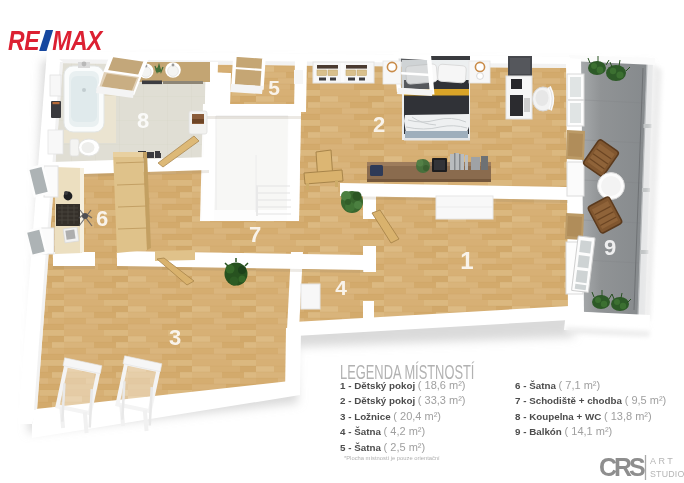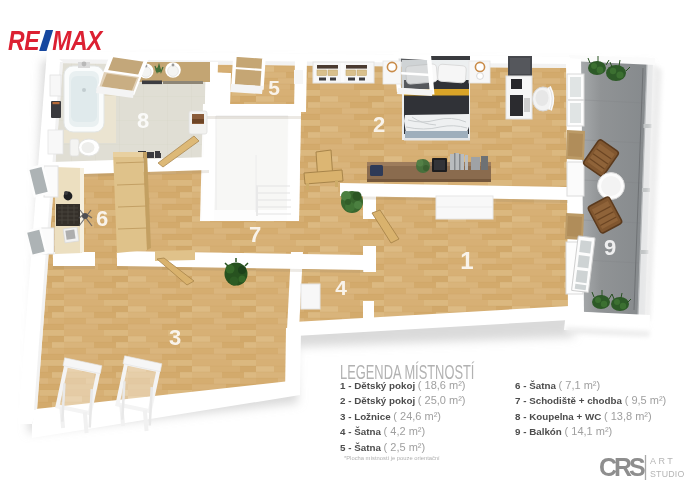--- a/index.html
+++ b/index.html
@@ -534,22 +534,22 @@
 </g>
 </svg>
 
 <div class="remax"><span class="red">RE</span><span class="blue"></span><span class="red">MAX</span></div>
 
 <div class="legend">
 <h2>LEGENDA MÍSTNOSTÍ</h2>
 <div class="cols">
 <div class="col1">
 <div class="it">1 - Dětský pokoj <span class="ar">( 18,6 m²)</span></div>
-<div class="it">2 - Dětský pokoj <span class="ar">( 25,0 m²)</span></div>
-<div class="it">3 - Ložnice <span class="ar">( 24,6 m²)</span></div>
+<div class="it">2 - Dětský pokoj <span class="ar">( 33,3 m²)</span></div>
+<div class="it">3 - Ložnice <span class="ar">( 20,4 m²)</span></div>
 <div class="it">4 - Šatna <span class="ar">( 4,2 m²)</span></div>
 <div class="it">5 - Šatna <span class="ar">( 2,5 m²)</span></div>
 </div>
 <div class="col2">
 <div class="it">6 - Šatna <span class="ar">( 7,1 m²)</span></div>
 <div class="it">7 - Schodiště + chodba <span class="ar">( 9,5 m²)</span></div>
 <div class="it">8 - Koupelna + WC <span class="ar">( 13,8 m²)</span></div>
 <div class="it">9 - Balkón <span class="ar">( 14,1 m²)</span></div>
 </div>
 </div>

